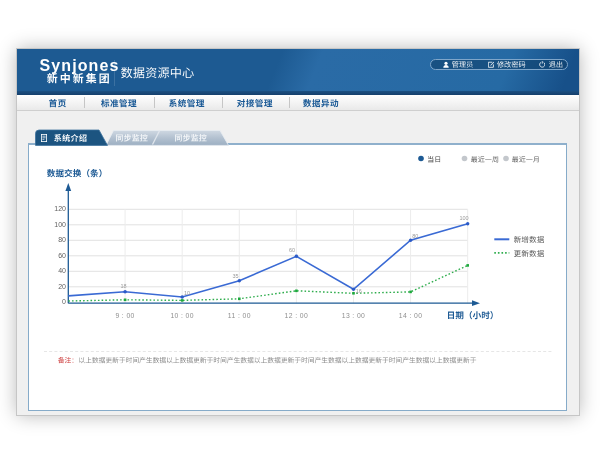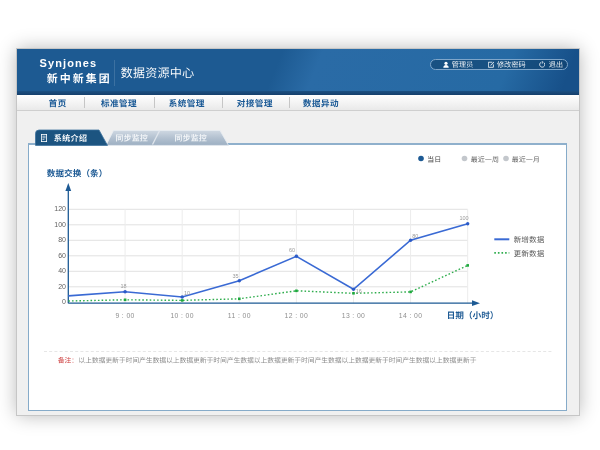--- a/index.html
+++ b/index.html
@@ -54,21 +54,21 @@
     <div style="position:absolute;left:116.3px;top:134.3px;width:32.6px;height:8.6px">
       <svg style="display:block" width="32.6" height="8.6" viewBox="0 0 32.6 8.6">
         <path transform="translate(-0.60,6.83)" d="M2 -4.9V-4.1H6V-4.9ZM3.2 -2.7H4.8V-1.6H3.2ZM2.4 -3.5V-0.3H3.2V-0.8H5.6V-3.5ZM0.6 -6.4V0.7H1.5V-5.5H6.5V-0.4C6.5 -0.3 6.4 -0.2 6.3 -0.2C6.1 -0.2 5.7 -0.2 5.3 -0.2C5.4 0 5.5 0.5 5.6 0.7C6.3 0.7 6.7 0.7 7 0.5C7.3 0.4 7.4 0.1 7.4 -0.4V-6.4Z M10.3 -3.4C9.9 -2.8 9.3 -2.2 8.7 -1.8C8.9 -1.7 9.2 -1.3 9.4 -1.1C10 -1.6 10.8 -2.3 11.2 -3ZM9.7 -6.3V-4.5H8.6V-3.6H11.7V-1.2H12.3C11.3 -0.7 10 -0.4 8.5 -0.2C8.7 0 8.9 0.4 9 0.7C12 0.3 14.1 -0.6 15.3 -2.9L14.4 -3.3C14 -2.5 13.4 -1.9 12.7 -1.5V-3.6H15.7V-4.5H12.9V-5.3H15.2V-6.2H12.9V-6.8H11.8V-4.5H10.6V-6.3Z M21.4 -4.2C21.9 -3.8 22.5 -3.2 22.7 -2.8L23.5 -3.3C23.2 -3.7 22.6 -4.3 22.1 -4.7ZM18.7 -6.8V-2.9H19.7V-6.8ZM17.1 -6.5V-3.1H18.1V-6.5ZM21.1 -6.8C20.8 -5.6 20.3 -4.6 19.7 -3.9C19.9 -3.8 20.3 -3.5 20.5 -3.3C20.8 -3.7 21.1 -4.3 21.4 -4.9H23.9V-5.7H21.7C21.8 -6 21.9 -6.3 22 -6.6ZM17.5 -2.5V-0.3H16.7V0.5H24V-0.3H23.2V-2.5ZM18.4 -0.3V-1.7H19.1V-0.3ZM19.9 -0.3V-1.7H20.7V-0.3ZM21.5 -0.3V-1.7H22.3V-0.3Z M29.8 -4.2C30.3 -3.8 31 -3.2 31.4 -2.8L32 -3.5C31.6 -3.8 30.9 -4.4 30.4 -4.8ZM25.6 -6.8V-5.4H24.8V-4.5H25.6V-2.8L24.7 -2.5L24.8 -1.6L25.6 -1.9V-0.4C25.6 -0.3 25.5 -0.3 25.4 -0.3C25.3 -0.3 25.1 -0.3 24.8 -0.3C24.9 -0 25 0.4 25 0.6C25.5 0.6 25.9 0.6 26.1 0.4C26.4 0.3 26.5 0 26.5 -0.4V-2.2L27.3 -2.5L27.1 -3.3L26.5 -3.1V-4.5H27.1V-5.4H26.5V-6.8ZM28.8 -4.7C28.4 -4.3 27.9 -3.8 27.3 -3.5C27.5 -3.4 27.7 -3 27.8 -2.8H27.7V-2H29.2V-0.4H27.1V0.5H32.2V-0.4H30.1V-2H31.6V-2.8H27.9C28.5 -3.2 29.2 -3.8 29.6 -4.4ZM29 -6.6C29.1 -6.4 29.2 -6.1 29.3 -5.9H27.3V-4.4H28.2V-5.1H31.2V-4.4H32.1V-5.9H30.3C30.2 -6.2 30 -6.5 29.9 -6.8Z" fill="#f2f5f8"></path>
       </svg>
     </div>
     <div style="position:absolute;left:174.7px;top:134.3px;width:32.6px;height:8.6px">
       <svg style="display:block" width="32.6" height="8.6" viewBox="0 0 32.6 8.6">
         <path transform="translate(-0.60,6.83)" d="M2 -4.9V-4.1H6V-4.9ZM3.2 -2.7H4.8V-1.6H3.2ZM2.4 -3.5V-0.3H3.2V-0.8H5.6V-3.5ZM0.6 -6.4V0.7H1.5V-5.5H6.5V-0.4C6.5 -0.3 6.4 -0.2 6.3 -0.2C6.1 -0.2 5.7 -0.2 5.3 -0.2C5.4 0 5.5 0.5 5.6 0.7C6.3 0.7 6.7 0.7 7 0.5C7.3 0.4 7.4 0.1 7.4 -0.4V-6.4Z M10.3 -3.4C9.9 -2.8 9.3 -2.2 8.7 -1.8C8.9 -1.7 9.2 -1.3 9.4 -1.1C10 -1.6 10.8 -2.3 11.2 -3ZM9.7 -6.3V-4.5H8.6V-3.6H11.7V-1.2H12.3C11.3 -0.7 10 -0.4 8.5 -0.2C8.7 0 8.9 0.4 9 0.7C12 0.3 14.1 -0.6 15.3 -2.9L14.4 -3.3C14 -2.5 13.4 -1.9 12.7 -1.5V-3.6H15.7V-4.5H12.9V-5.3H15.2V-6.2H12.9V-6.8H11.8V-4.5H10.6V-6.3Z M21.4 -4.2C21.9 -3.8 22.5 -3.2 22.7 -2.8L23.5 -3.3C23.2 -3.7 22.6 -4.3 22.1 -4.7ZM18.7 -6.8V-2.9H19.7V-6.8ZM17.1 -6.5V-3.1H18.1V-6.5ZM21.1 -6.8C20.8 -5.6 20.3 -4.6 19.7 -3.9C19.9 -3.8 20.3 -3.5 20.5 -3.3C20.8 -3.7 21.1 -4.3 21.4 -4.9H23.9V-5.7H21.7C21.8 -6 21.9 -6.3 22 -6.6ZM17.5 -2.5V-0.3H16.7V0.5H24V-0.3H23.2V-2.5ZM18.4 -0.3V-1.7H19.1V-0.3ZM19.9 -0.3V-1.7H20.7V-0.3ZM21.5 -0.3V-1.7H22.3V-0.3Z M29.8 -4.2C30.3 -3.8 31 -3.2 31.4 -2.8L32 -3.5C31.6 -3.8 30.9 -4.4 30.4 -4.8ZM25.6 -6.8V-5.4H24.8V-4.5H25.6V-2.8L24.7 -2.5L24.8 -1.6L25.6 -1.9V-0.4C25.6 -0.3 25.5 -0.3 25.4 -0.3C25.3 -0.3 25.1 -0.3 24.8 -0.3C24.9 -0 25 0.4 25 0.6C25.5 0.6 25.9 0.6 26.1 0.4C26.4 0.3 26.5 0 26.5 -0.4V-2.2L27.3 -2.5L27.1 -3.3L26.5 -3.1V-4.5H27.1V-5.4H26.5V-6.8ZM28.8 -4.7C28.4 -4.3 27.9 -3.8 27.3 -3.5C27.5 -3.4 27.7 -3 27.8 -2.8H27.7V-2H29.2V-0.4H27.1V0.5H32.2V-0.4H30.1V-2H31.6V-2.8H27.9C28.5 -3.2 29.2 -3.8 29.6 -4.4ZM29 -6.6C29.1 -6.4 29.2 -6.1 29.3 -5.9H27.3V-4.4H28.2V-5.1H31.2V-4.4H32.1V-5.9H30.3C30.2 -6.2 30 -6.5 29.9 -6.8Z" fill="#f2f5f8"></path>
       </svg>
     </div>
-    <div style="position:absolute;left:39.5px;top:57px;color:#fff;font-weight:bold;font-size:11px;letter-spacing:1.1px">Synjones</div>
+    <div style="position:absolute;left:39.5px;top:57px;color:#fff;font-weight:bold;font-size:16px;letter-spacing:1.1px">Synjones</div>
     <div style="position:absolute;left:46.7px;top:73.3px;width:62.9px;height:11.4px">
       <svg style="display:block" width="62.9" height="11.4" viewBox="0 0 62.9 11.4">
         <path transform="translate(-0.29,9.40)" d="M1.2 -2.5C1 -1.9 0.7 -1.3 0.3 -0.8C0.5 -0.7 0.9 -0.4 1.1 -0.2C1.6 -0.7 2 -1.5 2.3 -2.2ZM3.9 -2.1C4.2 -1.6 4.6 -0.9 4.8 -0.5L5.6 -1C5.5 -0.6 5.4 -0.3 5.1 0.1C5.4 0.2 6 0.6 6.2 0.8C7.1 -0.5 7.2 -2.8 7.2 -4.4V-4.5H8.3V0.9H9.6V-4.5H10.6V-5.7H7.2V-7.4C8.3 -7.6 9.5 -7.9 10.4 -8.3L9.4 -9.3C8.6 -8.9 7.2 -8.5 6 -8.3V-4.4C6 -3.4 6 -2.1 5.6 -1C5.5 -1.4 5.1 -2.1 4.8 -2.6ZM2.2 -7.2H3.9C3.8 -6.8 3.6 -6.2 3.4 -5.8H2.1L2.6 -5.9C2.6 -6.3 2.4 -6.8 2.2 -7.2ZM2.1 -9.1C2.3 -8.9 2.4 -8.5 2.5 -8.2H0.6V-7.2H2.1L1.2 -7C1.3 -6.6 1.4 -6.1 1.5 -5.8H0.4V-4.7H2.5V-3.9H0.5V-2.8H2.5V-0.4C2.5 -0.3 2.5 -0.3 2.4 -0.3C2.2 -0.3 1.9 -0.3 1.6 -0.3C1.7 0 1.9 0.5 1.9 0.8C2.5 0.8 2.9 0.8 3.3 0.6C3.6 0.4 3.7 0.1 3.7 -0.4V-2.8H5.5V-3.9H3.7V-4.7H5.7V-5.8H4.6C4.7 -6.1 4.9 -6.6 5.1 -7L4.1 -7.2H5.5V-8.2H3.8C3.7 -8.6 3.5 -9.1 3.3 -9.4Z M17.8 -9.3V-7.4H14V-1.9H15.3V-2.5H17.8V1H19.2V-2.5H21.7V-1.9H23.1V-7.4H19.2V-9.3ZM15.3 -3.8V-6.1H17.8V-3.8ZM21.7 -3.8H19.2V-6.1H21.7Z M27.2 -2.5C27 -1.9 26.7 -1.3 26.3 -0.8C26.5 -0.7 26.9 -0.4 27.1 -0.2C27.6 -0.7 28 -1.5 28.3 -2.2ZM29.9 -2.1C30.2 -1.6 30.6 -0.9 30.8 -0.5L31.6 -1C31.5 -0.6 31.4 -0.3 31.1 0.1C31.4 0.2 32 0.6 32.2 0.8C33.1 -0.5 33.2 -2.8 33.2 -4.4V-4.5H34.3V0.9H35.6V-4.5H36.6V-5.7H33.2V-7.4C34.3 -7.6 35.5 -7.9 36.4 -8.3L35.4 -9.3C34.6 -8.9 33.2 -8.5 32 -8.3V-4.4C32 -3.4 32 -2.1 31.6 -1C31.5 -1.4 31.1 -2.1 30.8 -2.6ZM28.2 -7.2H29.9C29.8 -6.8 29.6 -6.2 29.4 -5.8H28.1L28.6 -5.9C28.6 -6.3 28.4 -6.8 28.2 -7.2ZM28.1 -9.1C28.3 -8.9 28.4 -8.5 28.5 -8.2H26.6V-7.2H28.1L27.2 -7C27.3 -6.6 27.4 -6.1 27.5 -5.8H26.4V-4.7H28.5V-3.9H26.5V-2.8H28.5V-0.4C28.5 -0.3 28.5 -0.3 28.4 -0.3C28.2 -0.3 27.9 -0.3 27.6 -0.3C27.7 0 27.9 0.5 27.9 0.8C28.5 0.8 28.9 0.8 29.3 0.6C29.6 0.4 29.7 0.1 29.7 -0.4V-2.8H31.5V-3.9H29.7V-4.7H31.7V-5.8H30.6C30.7 -6.1 30.9 -6.6 31.1 -7L30.1 -7.2H31.5V-8.2H29.8C29.7 -8.6 29.5 -9.1 29.3 -9.4Z M43.8 -3.1V-2.5H39.5V-1.5H42.7C41.7 -0.9 40.4 -0.4 39.2 -0.2C39.4 0.1 39.8 0.6 40 0.9C41.3 0.5 42.7 -0.1 43.8 -0.9V1H45.1V-1C46.2 -0.2 47.6 0.5 48.9 0.9C49.1 0.5 49.5 0.1 49.7 -0.2C48.6 -0.5 47.3 -0.9 46.3 -1.5H49.5V-2.5H45.1V-3.1ZM44.3 -6V-5.5H42.1V-6ZM44.1 -9.1C44.2 -8.8 44.3 -8.5 44.4 -8.3H42.7C42.9 -8.6 43 -8.8 43.2 -9.1L41.8 -9.4C41.3 -8.4 40.5 -7.3 39.2 -6.4C39.5 -6.2 39.9 -5.8 40.2 -5.5C40.4 -5.7 40.6 -5.9 40.7 -6V-2.9H42.1V-3.2H49.2V-4.2H45.6V-4.6H48.4V-5.5H45.6V-6H48.4V-6.8H45.6V-7.3H48.9V-8.3H45.8C45.7 -8.6 45.5 -9.1 45.3 -9.4ZM44.3 -6.8H42.1V-7.3H44.3ZM44.3 -4.6V-4.2H42.1V-4.6Z M52.8 -8.9V1H54.1V0.6H60.8V1H62.2V-8.9ZM54.1 -0.6V-7.7H60.8V-0.6ZM57.8 -7.4V-6.2H54.6V-5H57.3C56.4 -4 55.3 -3.2 54.3 -2.7C54.6 -2.4 55 -2 55.2 -1.8C56 -2.2 57 -2.9 57.8 -3.7V-2.2C57.8 -2.1 57.7 -2.1 57.6 -2.1C57.5 -2.1 57 -2.1 56.6 -2.1C56.8 -1.8 57 -1.3 57 -0.9C57.7 -0.9 58.2 -0.9 58.6 -1.1C59 -1.3 59.1 -1.6 59.1 -2.2V-5H60.4V-6.2H59.1V-7.4Z" fill="#fff"></path>
       </svg>
     </div>
     <div style="position:absolute;left:121.0px;top:66.9px;width:73.8px;height:12.3px">
       <svg style="display:block" width="73.8" height="12.3" viewBox="0 0 73.8 12.3">
         <path transform="translate(-0.48,10.26)" d="M5.4 -10C5.2 -9.5 4.8 -8.8 4.5 -8.4L5.1 -8.1C5.4 -8.5 5.8 -9.1 6.2 -9.7ZM1.1 -9.7C1.4 -9.2 1.7 -8.5 1.8 -8.1L2.5 -8.4C2.4 -8.8 2.1 -9.5 1.7 -9.9ZM5 -3.2C4.7 -2.5 4.3 -2 3.9 -1.5C3.4 -1.8 2.9 -2 2.5 -2.2C2.6 -2.5 2.8 -2.8 3 -3.2ZM1.3 -1.9C1.9 -1.6 2.6 -1.3 3.2 -1C2.4 -0.5 1.5 -0.1 0.5 0.2C0.7 0.3 0.9 0.7 0.9 0.9C2.1 0.6 3.1 0.1 4 -0.6C4.4 -0.4 4.7 -0.1 5 0.1L5.6 -0.5C5.3 -0.7 5 -0.9 4.6 -1.2C5.2 -1.9 5.7 -2.7 6 -3.8L5.5 -4L5.4 -3.9H3.4L3.7 -4.6L2.8 -4.7C2.8 -4.5 2.6 -4.2 2.5 -3.9H0.9V-3.2H2.1C1.9 -2.7 1.6 -2.2 1.3 -1.9ZM3.1 -10.3V-8H0.6V-7.2H2.9C2.3 -6.4 1.3 -5.7 0.5 -5.3C0.7 -5.1 0.9 -4.8 1 -4.6C1.7 -5 2.5 -5.7 3.1 -6.4V-4.9H4V-6.6C4.6 -6.2 5.3 -5.6 5.6 -5.3L6.1 -6C5.8 -6.2 4.8 -6.9 4.2 -7.2H6.5V-8H4V-10.3ZM7.7 -10.2C7.4 -8 6.8 -6 5.9 -4.7C6.1 -4.6 6.4 -4.3 6.6 -4.1C6.9 -4.6 7.1 -5.1 7.4 -5.7C7.7 -4.5 8 -3.4 8.5 -2.4C7.8 -1.3 6.8 -0.4 5.5 0.3C5.7 0.5 5.9 0.8 6 1C7.3 0.3 8.2 -0.5 8.9 -1.6C9.5 -0.5 10.3 0.3 11.2 0.9C11.4 0.6 11.7 0.3 11.9 0.1C10.8 -0.4 10 -1.3 9.4 -2.4C10.1 -3.7 10.5 -5.2 10.7 -7H11.6V-7.9H8.1C8.3 -8.6 8.4 -9.3 8.5 -10ZM9.9 -7C9.7 -5.6 9.4 -4.4 8.9 -3.4C8.5 -4.5 8.1 -5.7 7.9 -7Z M18.2 -2.9V1H19V0.5H22.8V0.9H23.6V-2.9H21.3V-4.4H24V-5.2H21.3V-6.6H23.6V-9.7H17.1V-6C17.1 -4.1 17 -1.4 15.7 0.5C15.9 0.5 16.3 0.8 16.5 1C17.5 -0.5 17.9 -2.6 18 -4.4H20.4V-2.9ZM18 -8.9H22.7V-7.4H18ZM18 -6.6H20.4V-5.2H18L18 -6ZM19 -0.3V-2.1H22.8V-0.3ZM14.3 -10.2V-7.8H12.8V-6.9H14.3V-4.3C13.7 -4.1 13.1 -3.9 12.7 -3.8L12.9 -2.9L14.3 -3.3V-0.2C14.3 0 14.3 0 14.1 0C14 0.1 13.5 0.1 13 0C13.1 0.3 13.2 0.7 13.2 0.9C14 0.9 14.5 0.9 14.8 0.7C15.1 0.6 15.2 0.3 15.2 -0.2V-3.6L16.6 -4.1L16.5 -4.9L15.2 -4.5V-6.9H16.6V-7.8H15.2V-10.2Z M25.6 -9.2C26.5 -8.8 27.6 -8.3 28.2 -7.8L28.7 -8.6C28.1 -9 27 -9.5 26.1 -9.8ZM25.2 -6 25.5 -5.2C26.4 -5.5 27.7 -5.9 28.9 -6.3L28.7 -7.1C27.4 -6.7 26.1 -6.3 25.2 -6ZM26.8 -4.5V-1.1H27.7V-3.7H33.8V-1.2H34.7V-4.5ZM30.4 -3.3C30 -1.3 29.1 -0.2 25.2 0.2C25.4 0.4 25.6 0.8 25.6 1C29.7 0.4 30.9 -0.9 31.3 -3.3ZM30.9 -0.9C32.4 -0.4 34.4 0.4 35.5 0.9L36 0.2C34.9 -0.4 32.9 -1.1 31.4 -1.6ZM30.5 -10.2C30.2 -9.3 29.6 -8.3 28.6 -7.6C28.8 -7.5 29.1 -7.2 29.2 -7C29.7 -7.4 30.2 -7.9 30.5 -8.4H31.9C31.6 -7.1 30.8 -6 28.6 -5.4C28.7 -5.3 29 -5 29.1 -4.8C30.7 -5.3 31.7 -6.1 32.3 -7.1C33.1 -6 34.3 -5.2 35.6 -4.8C35.8 -5.1 36 -5.4 36.2 -5.6C34.7 -5.9 33.3 -6.7 32.7 -7.8C32.7 -8 32.8 -8.2 32.9 -8.4H34.7C34.5 -8 34.3 -7.6 34.1 -7.3L34.9 -7.1C35.2 -7.6 35.6 -8.3 35.9 -9L35.2 -9.2L35.1 -9.1H30.9C31.1 -9.4 31.3 -9.8 31.4 -10.1Z M43.5 -5H47.2V-3.9H43.5ZM43.5 -6.7H47.2V-5.6H43.5ZM43.1 -2.5C42.7 -1.7 42.2 -0.8 41.6 -0.2C41.8 -0.1 42.2 0.1 42.3 0.2C42.9 -0.4 43.5 -1.4 43.9 -2.3ZM46.5 -2.3C47 -1.5 47.6 -0.5 47.9 0.1L48.7 -0.3C48.4 -0.8 47.8 -1.9 47.3 -2.6ZM38 -9.5C38.6 -9.1 39.5 -8.5 40 -8.1L40.5 -8.8C40.1 -9.2 39.2 -9.7 38.5 -10.1ZM37.4 -6.2C38 -5.8 39 -5.2 39.4 -4.9L40 -5.6C39.5 -6 38.6 -6.5 37.9 -6.8ZM37.6 0.3 38.4 0.8C39 -0.3 39.7 -1.9 40.2 -3.1L39.5 -3.7C38.9 -2.3 38.2 -0.7 37.6 0.3ZM41 -9.7V-6.3C41 -4.3 40.9 -1.5 39.5 0.4C39.7 0.5 40.1 0.8 40.3 0.9C41.7 -1.1 41.9 -4.2 41.9 -6.3V-8.8H48.5V-9.7ZM44.8 -8.6C44.8 -8.3 44.6 -7.8 44.5 -7.4H42.6V-3.2H44.8V0C44.8 0.1 44.8 0.2 44.6 0.2C44.5 0.2 43.9 0.2 43.4 0.2C43.5 0.4 43.6 0.7 43.6 1C44.4 1 45 1 45.3 0.8C45.6 0.7 45.7 0.5 45.7 0V-3.2H48V-7.4H45.4C45.5 -7.7 45.7 -8.1 45.8 -8.4Z M54.8 -10.2V-8.1H50.4V-2.3H51.3V-3H54.8V1H55.8V-3H59.3V-2.3H60.2V-8.1H55.8V-10.2ZM51.3 -3.9V-7.2H54.8V-3.9ZM59.3 -3.9H55.8V-7.2H59.3Z M65.1 -6.8V-0.8C65.1 0.4 65.5 0.8 66.8 0.8C67.1 0.8 69 0.8 69.3 0.8C70.6 0.8 70.9 0.1 71.1 -2.2C70.8 -2.3 70.4 -2.5 70.2 -2.7C70.1 -0.5 70 -0.1 69.2 -0.1C68.8 -0.1 67.2 -0.1 66.9 -0.1C66.2 -0.1 66.1 -0.2 66.1 -0.8V-6.8ZM63.1 -5.9C63 -4.5 62.6 -2.6 62 -1.3L63 -0.9C63.5 -2.2 63.8 -4.3 64 -5.8ZM70.8 -5.9C71.5 -4.5 72.1 -2.5 72.4 -1.3L73.3 -1.6C73 -2.9 72.3 -4.8 71.6 -6.2ZM65.7 -9.2C66.8 -8.4 68.3 -7.2 69 -6.4L69.6 -7.1C68.9 -7.9 67.4 -9 66.3 -9.8Z" fill="#fff"></path>
       </svg>
     </div>

